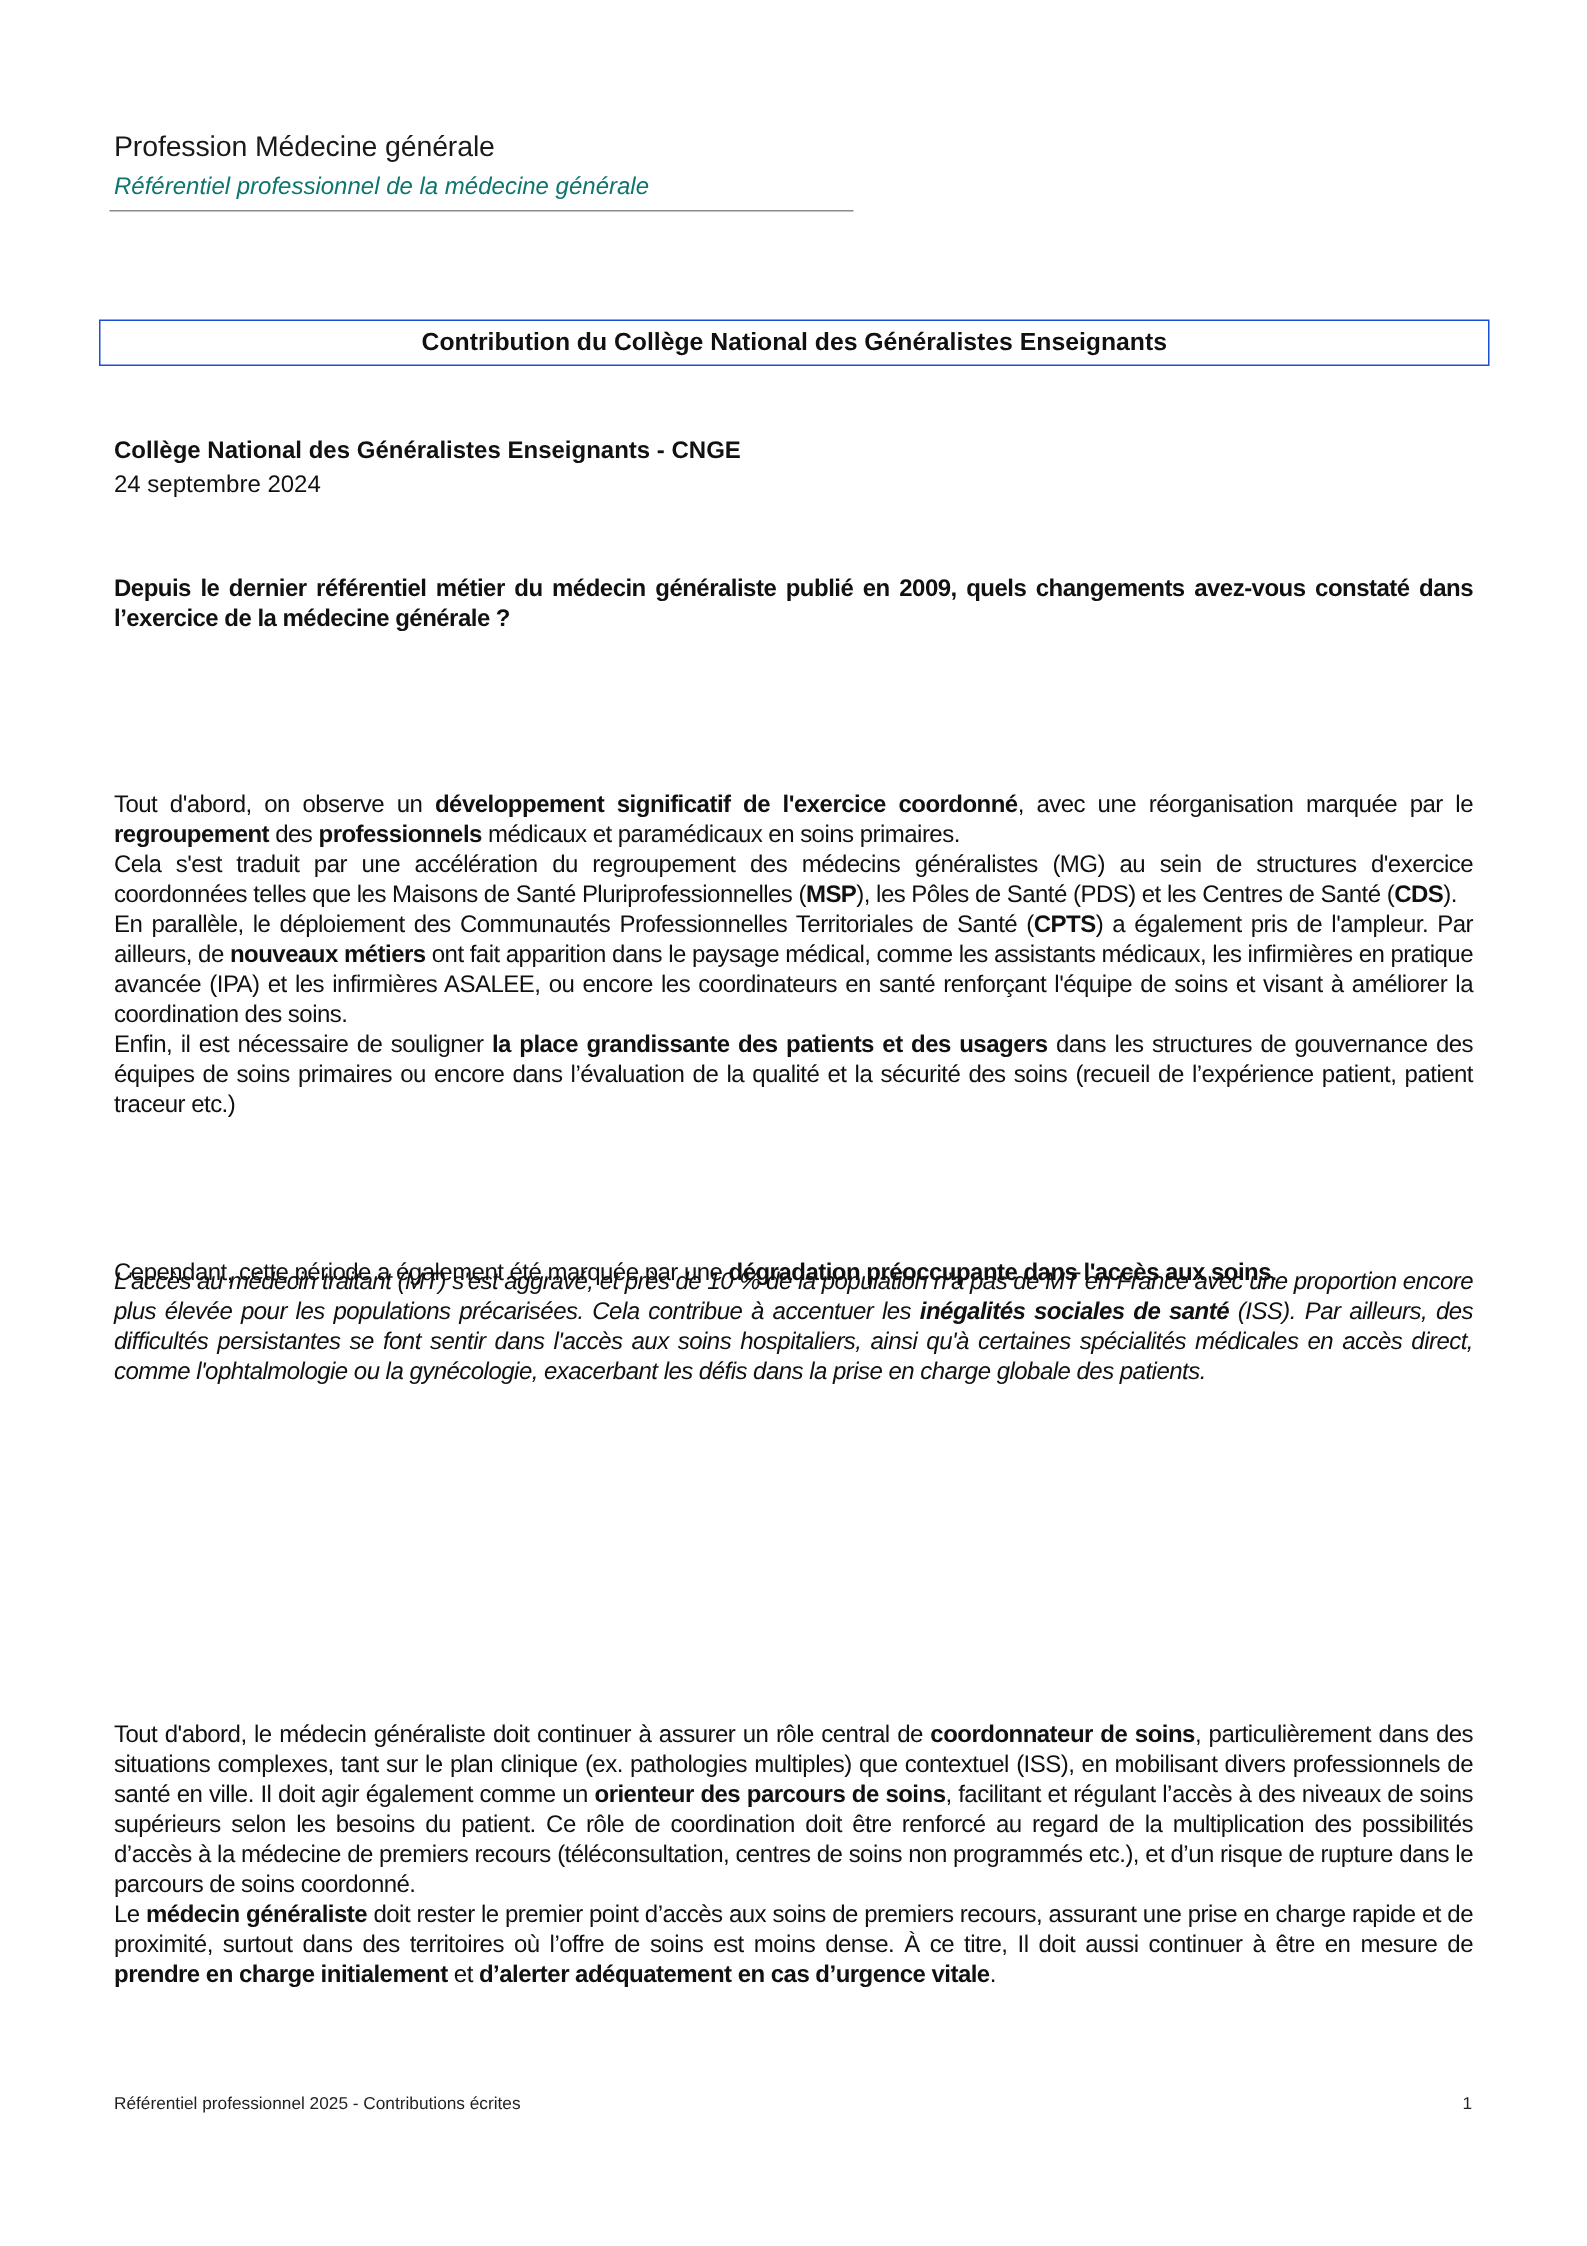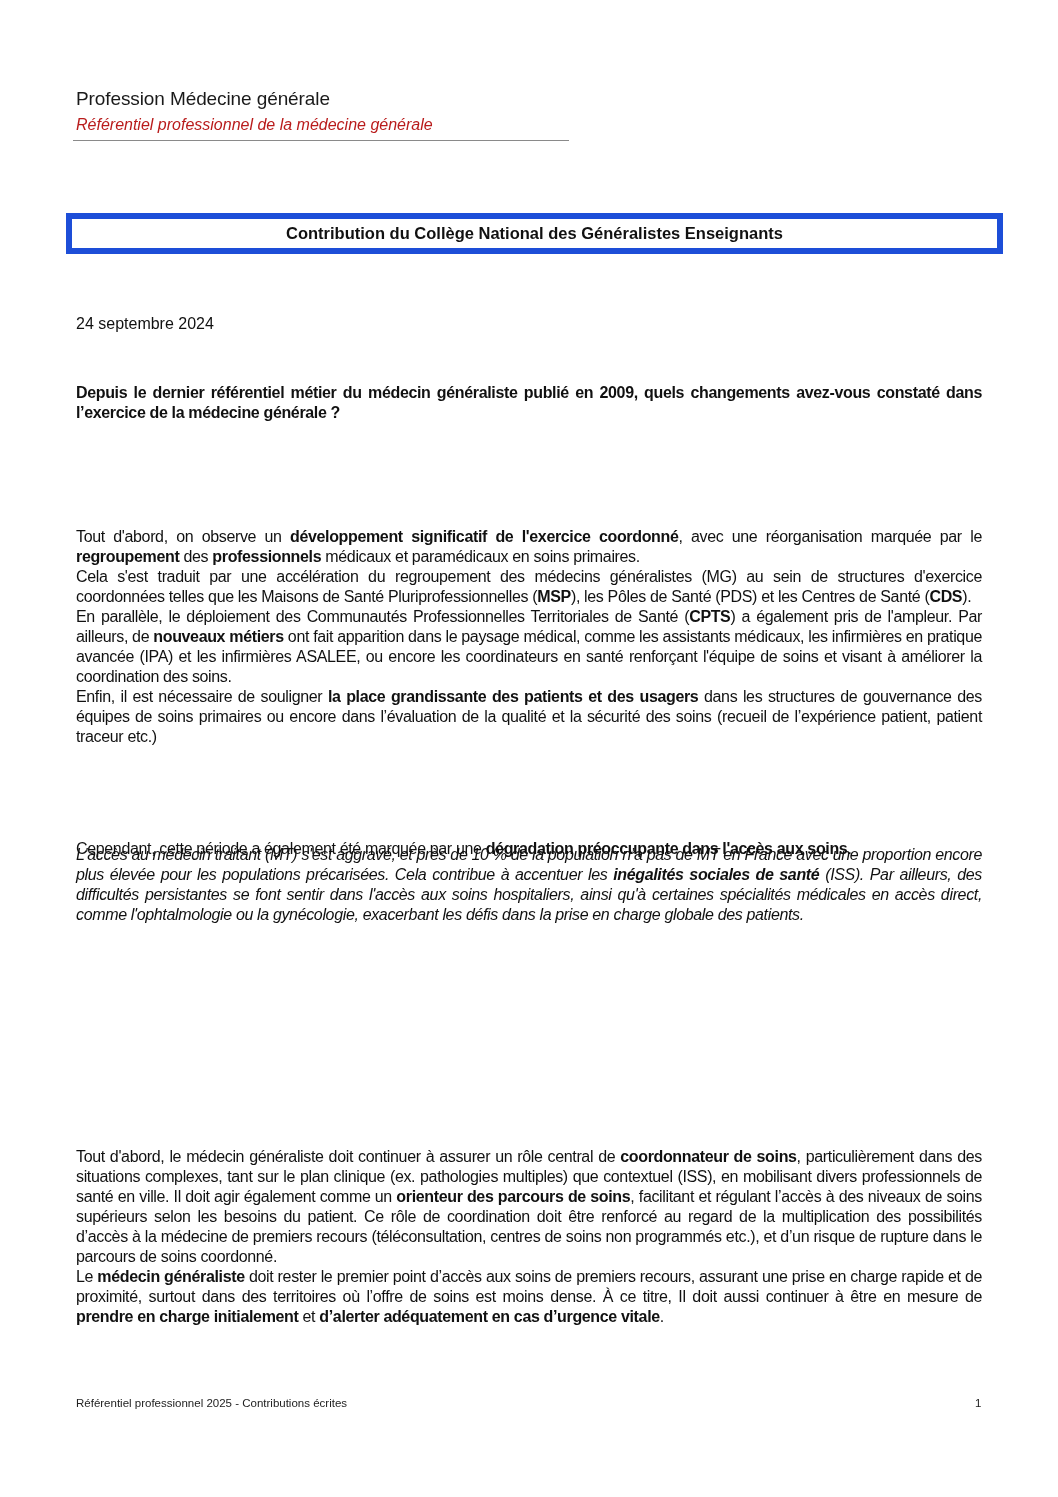--- a/index.html
+++ b/index.html
@@ -1,22 +1,22 @@
 <!DOCTYPE html>
 <html><head>
   <meta charset="utf-8">
   <style>
     html, body { margin: 0; padding: 0; background: #ffffff; }
     body { width: 1058px; height: 1497px; position: relative; overflow: hidden;
            font-family: "Liberation Sans", sans-serif; color: #111; }
     .page { position: absolute; left: 0; top: 0; width: 960px; height: 1497px; }
     .hdr-title { position: absolute; left: 76px; top: 88px; font-size: 19px; color: #1a1a1a; letter-spacing: -0.1px; }
-    .hdr-sub { position: absolute; left: 76px; top: 116px; font-size: 16px; font-style: italic; color: #b91c1c; }
+    .hdr-sub { position: absolute; left: 76px; top: 116px; font-size: 16px; font-style: italic; color: #0f766e; }
     .hdr-rule { position: absolute; left: 73px; top: 140px; width: 496px; height: 0; border-top: 1px solid #8a8a8a; }
-    .boxed { position: absolute; left: 66px; top: 213px; width: 925px; height: 29px; border: 6px solid #1d4ed8;
+    .boxed { position: absolute; left: 66px; top: 213px; width: 925px; height: 29px; border: 1px solid #1d4ed8;
              display: flex; align-items: center; justify-content: center; font-weight: bold; font-size: 16.5px; }
     .org { position: absolute; left: 76px; top: 292px; font-size: 16px; font-weight: bold; }
     .date { position: absolute; left: 76px; top: 315px; font-size: 16px; }
     .block { position: absolute; left: 76px; width: 906px; font-size: 16px; line-height: 20px; text-align: justify; letter-spacing: -0.35px; word-spacing: 0px; }
     .block p { margin: 0; }
     .q { font-weight: bold; }
     b { font-weight: bold; }
     .footer-left { position: absolute; left: 76px; top: 1397px; font-size: 11.5px; color: #222; }
     .footer-right { position: absolute; left: 975px; top: 1397px; font-size: 11.5px; color: #222; }
   </style>
@@ -26,20 +26,21 @@
 <div class="page">
 
   <div class="hdr-title">Profession Médecine générale</div>
   <div class="hdr-sub">Référentiel professionnel de la médecine générale</div>
   <div class="hdr-rule"></div>
 
   <div class="boxed">
     <span>Contribution du Collège National des Généralistes Enseignants</span>
   </div>
 
+  <div class="org">Collège National des Généralistes Enseignants - CNGE</div>
   <div class="date">24 septembre 2024</div>
 
   <div class="block q" style="top:383px;">Depuis le dernier référentiel métier du médecin généraliste publié en 2009, quels changements avez-vous constaté dans l’exercice de la médecine générale ?</div>
 
 
   <div class="block" style="top:527px;">
     <p><span>Tout d'abord, on observe un </span><b>développement significatif de l'exercice coordonné</b><span>, avec une réorganisation marquée par le </span><b>regroupement</b><span> des </span><b>professionnels</b><span> médicaux et paramédicaux en soins primaires.</span></p>
     <p><span>Cela s'est traduit par une accélération du regroupement des médecins généralistes (MG) au sein de structures d'exercice coordonnées telles que les Maisons de Santé Pluriprofessionnelles (</span><b>MSP</b><span>), les Pôles de Santé (PDS) et les Centres de Santé (</span><b>CDS</b><span>).</span></p>
     <p><span>En parallèle, le déploiement des Communautés Professionnelles Territoriales de Santé (</span><b>CPTS</b><span>) a également pris de l'ampleur. Par ailleurs, de </span><b>nouveaux métiers</b><span> ont fait apparition dans le paysage médical, comme les assistants médicaux, les infirmières en pratique avancée (IPA) et les infirmières ASALEE, ou encore les coordinateurs en santé renforçant l'équipe de soins et visant à améliorer la coordination des soins.</span></p>
     <p><span>Enfin, il est nécessaire de souligner </span><b>la place grandissante des patients et des usagers</b><span> dans les structures de gouvernance des équipes de soins primaires ou encore dans l’évaluation de la qualité et la sécurité des soins (recueil de l’expérience patient, patient traceur etc.)</span></p>

